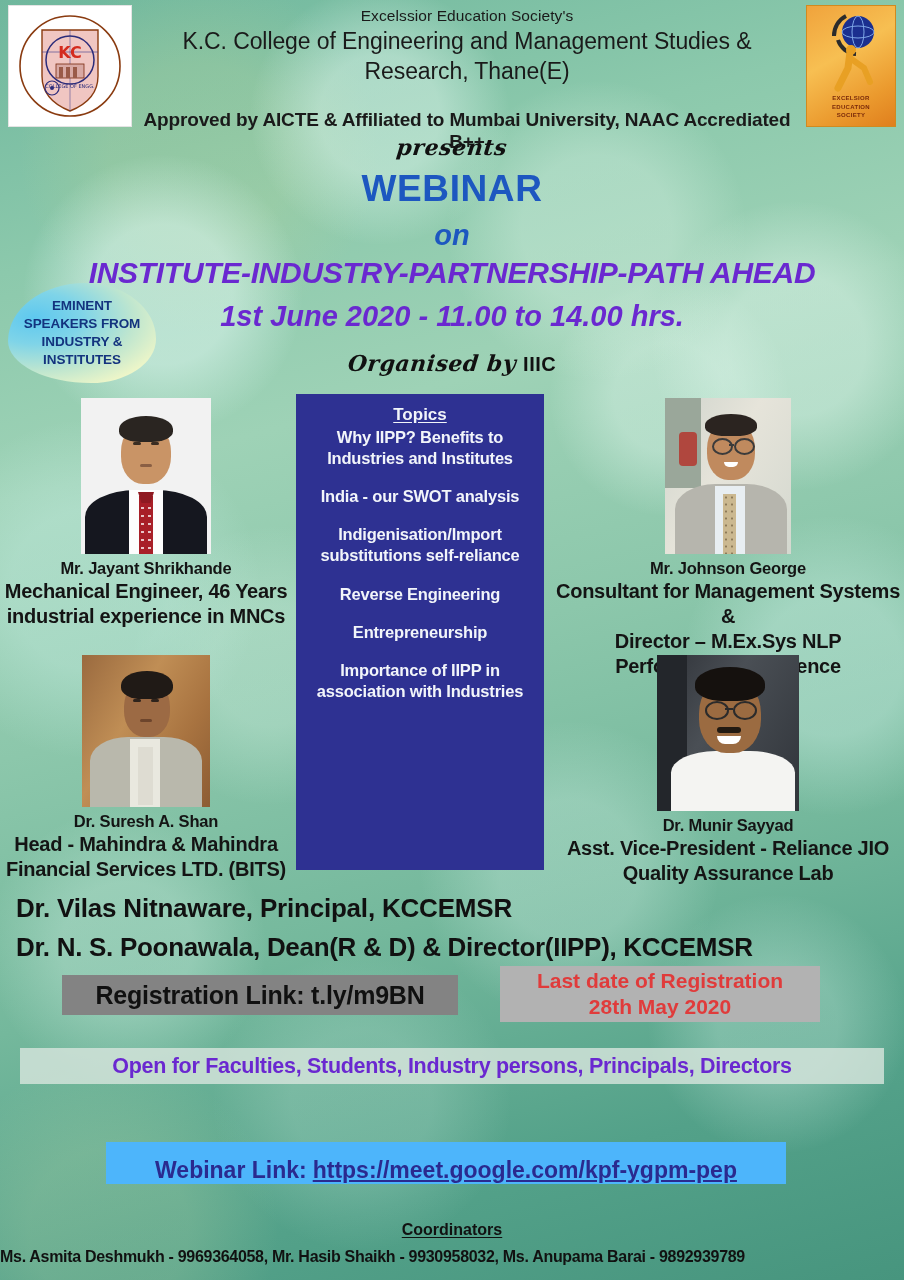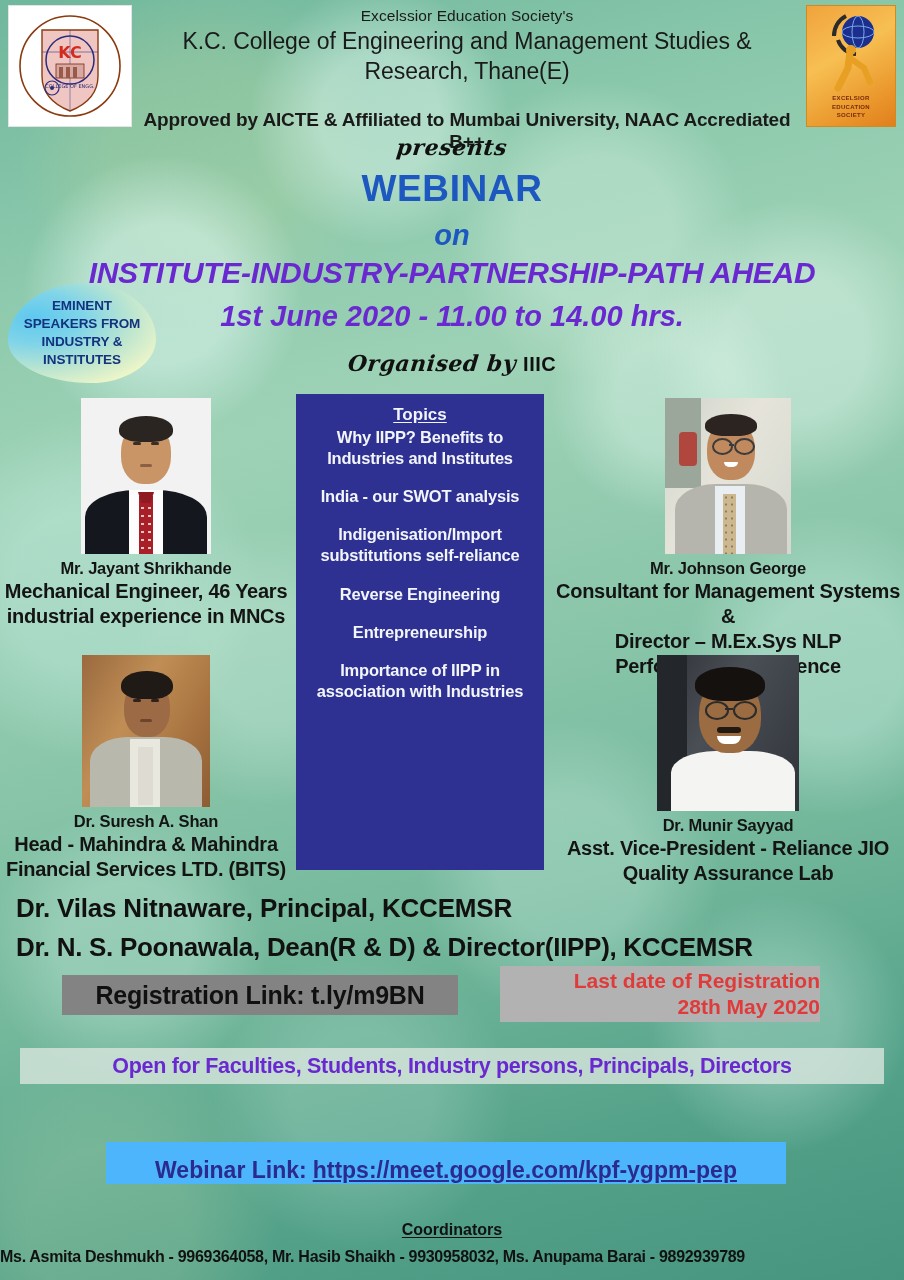--- a/index.html
+++ b/index.html
@@ -151,21 +151,21 @@
   }
 
   
   .reg-link{
     position:absolute;left:62px;top:975px;width:396px;height:40px;
     background:#838383;display:flex;align-items:center;justify-content:center;
   }
   .reg-link span{font-size:25px;font-weight:bold;color:#101010;letter-spacing:-.2px;}
   .last-date{
     position:absolute;left:500px;top:966px;width:320px;height:56px;
-    background:#b2b2b2;display:flex;flex-direction:column;align-items:flex-end;
+    background:#b2b2b2;display:flex;flex-direction:column;align-items:center;
     justify-content:center;
   }
   .last-date span{font-size:21px;font-weight:bold;color:#e03b3b;line-height:1.25;}
 
   
   .openfor{
     position:absolute;left:20px;top:1048px;width:864px;height:36px;
     background:rgba(214,228,220,.82);display:flex;align-items:center;justify-content:center;
   }
   .openfor span{font-size:21.5px;font-weight:bold;color:#6a28d0;letter-spacing:-.3px;}

